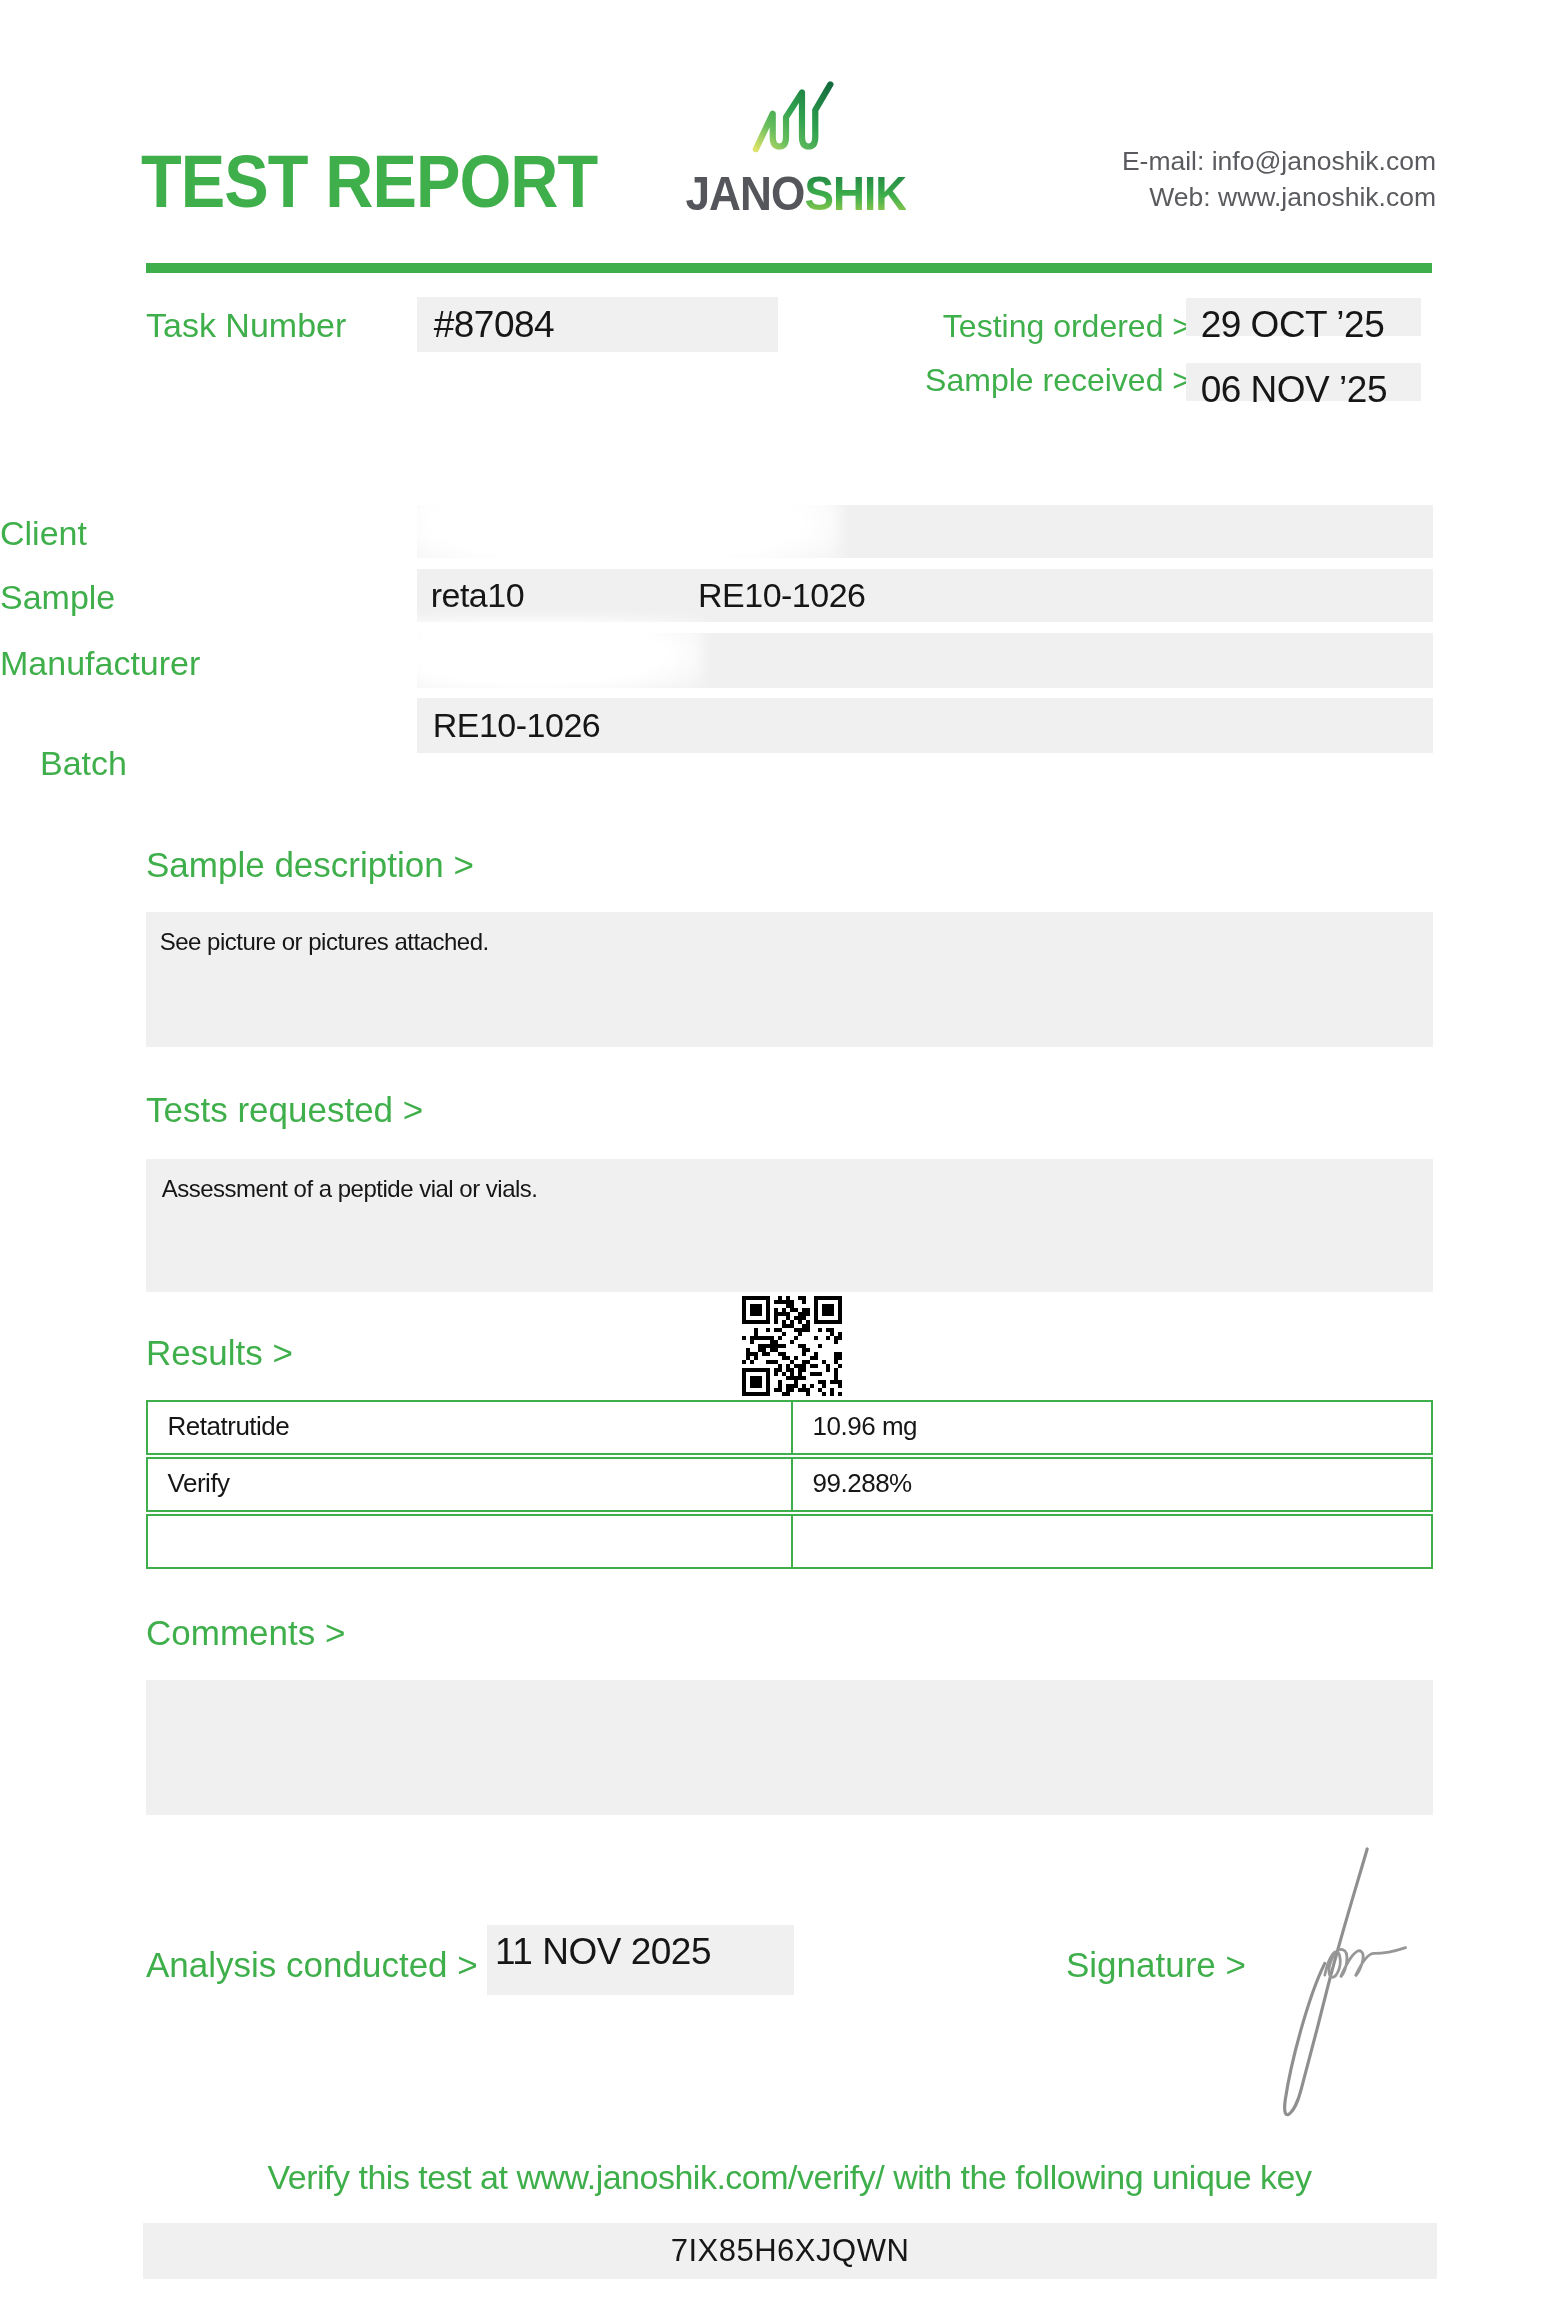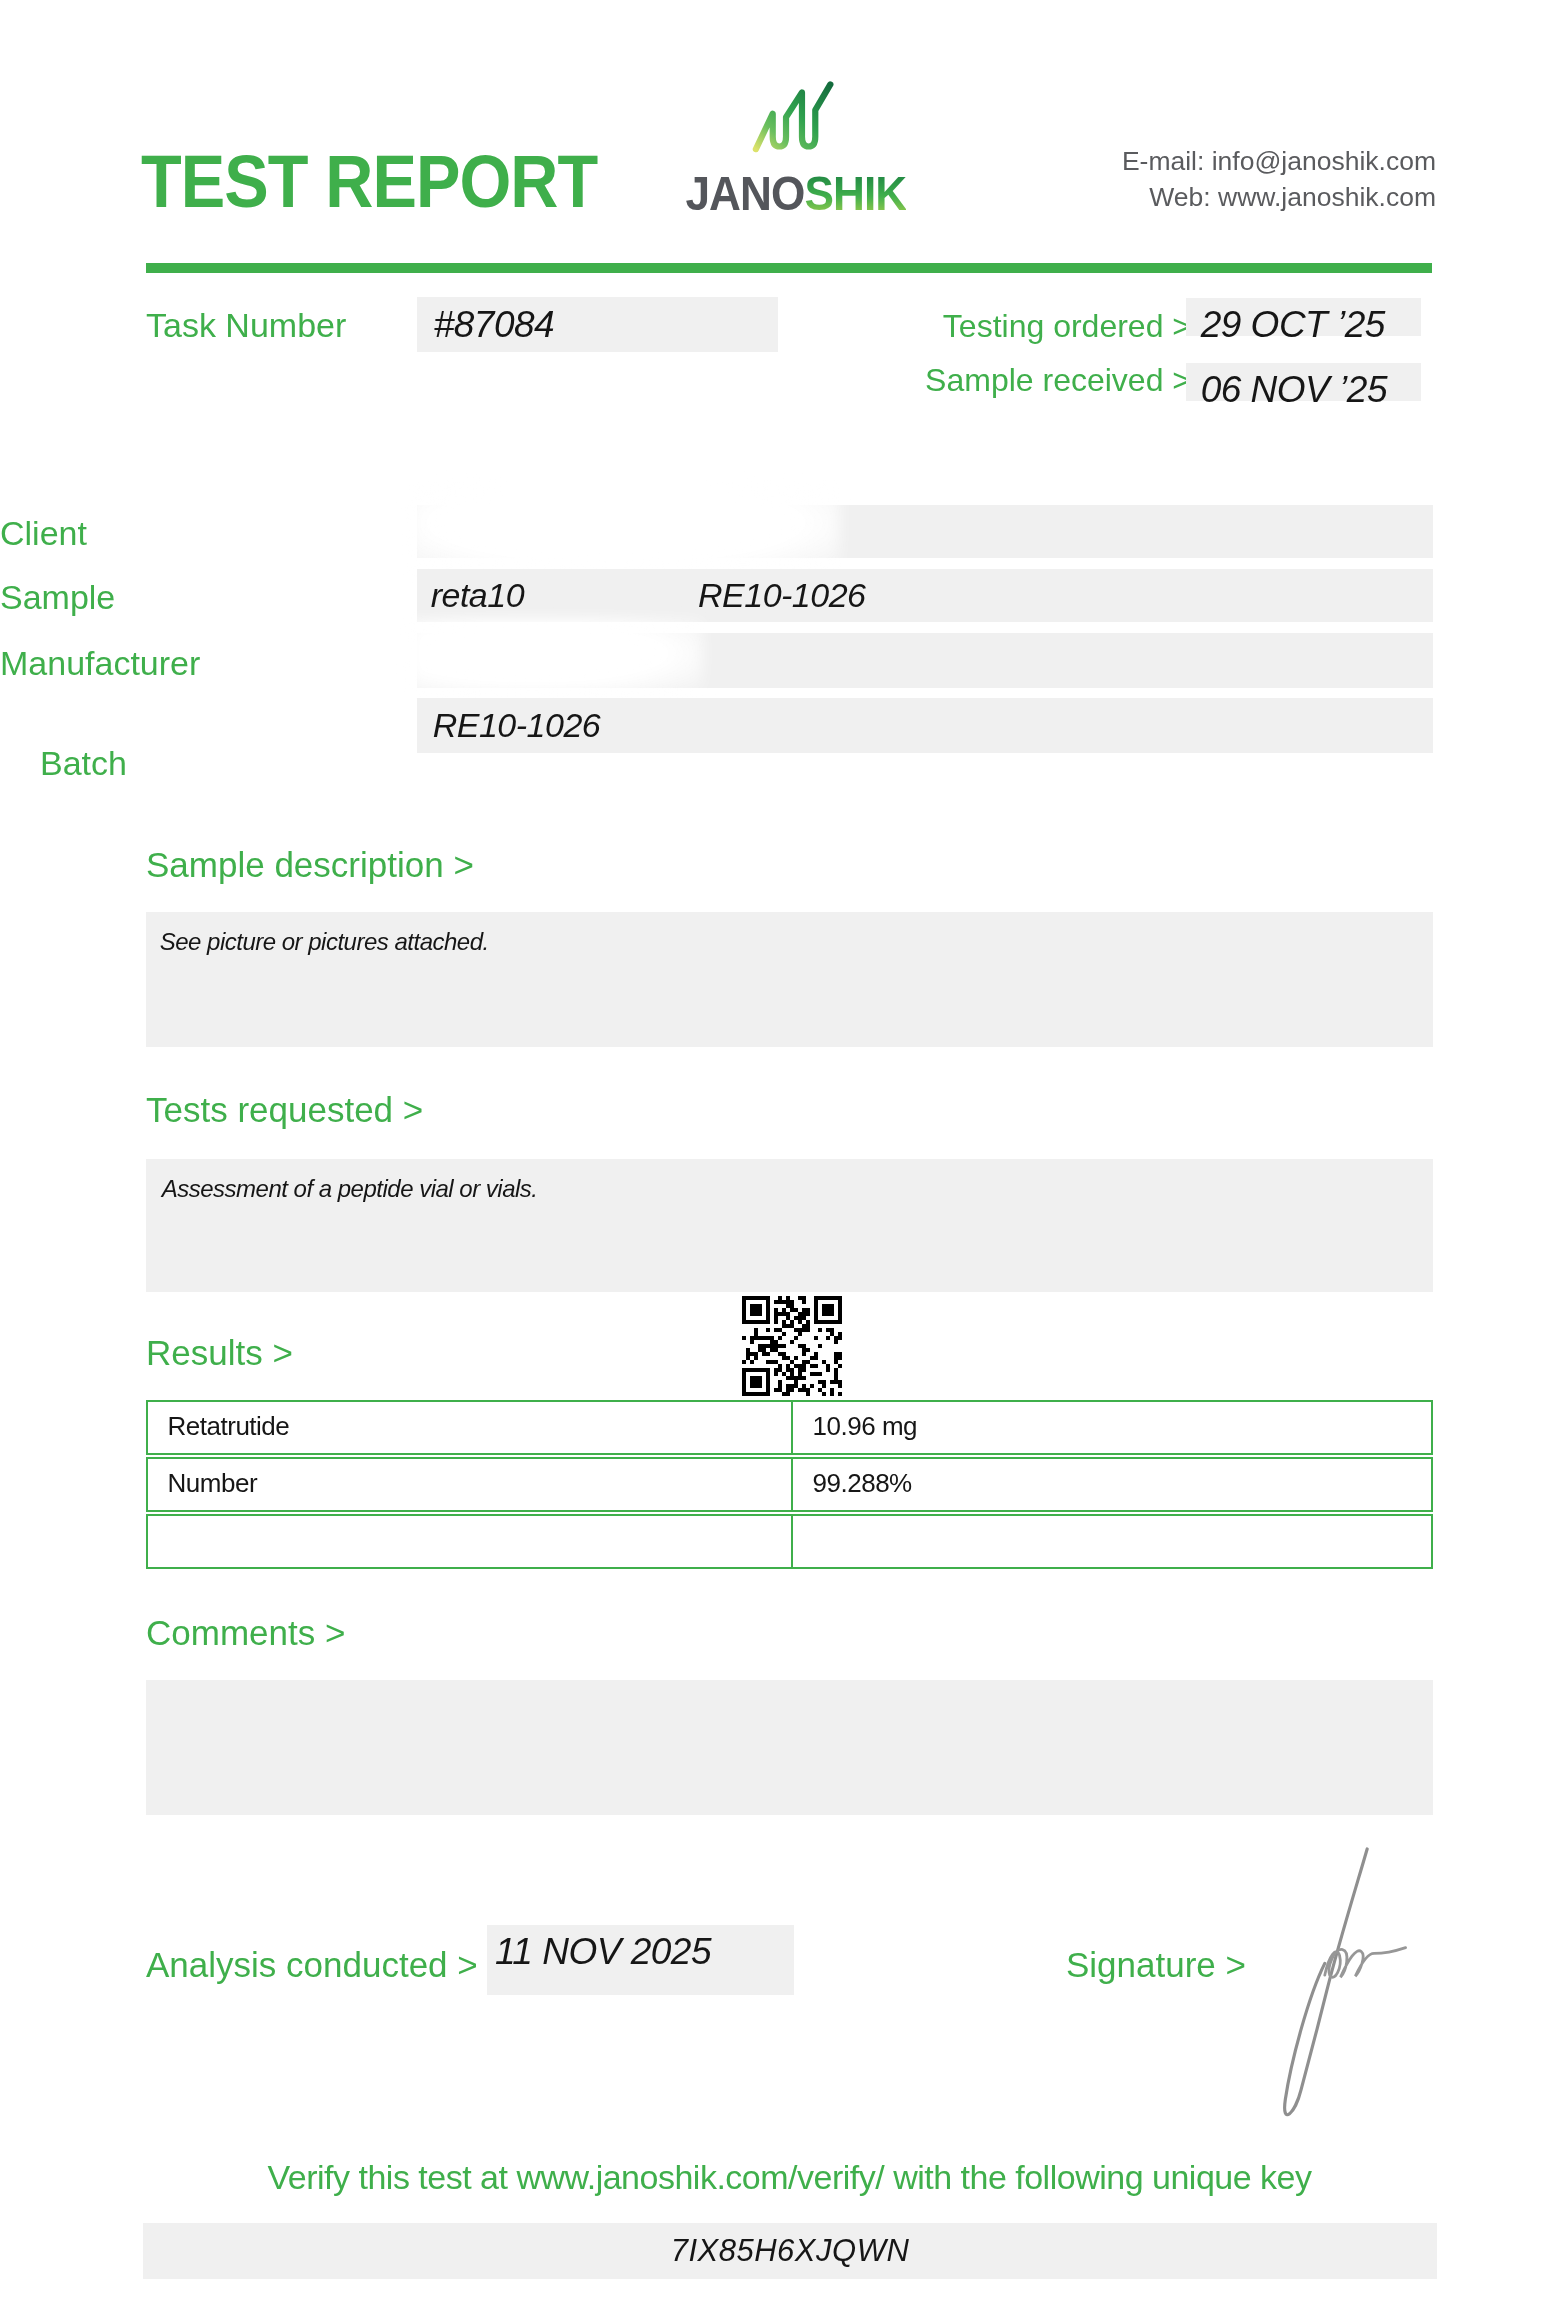--- a/index.html
+++ b/index.html
@@ -24,21 +24,21 @@
   .logo-text .jano{color:var(--logo-dark);}
   .logo-text .shik{background:linear-gradient(180deg,#177A42 0%,#3FAF4B 55%,#AFD24E 100%);
     -webkit-background-clip:text;background-clip:text;color:transparent;}
   .contact{position:absolute;right:132px;top:143px;text-align:right;font-size:26.5px;
     line-height:36px;color:var(--contact-gray);}
   .rule{position:absolute;left:146px;top:263px;width:1286px;height:9.8px;background:var(--accent-green);}
 
   
   .glabel{position:absolute;color:var(--accent-green);font-size:34px;white-space:nowrap;}
   .gheading{position:absolute;color:var(--accent-green);font-size:35px;white-space:nowrap;}
-  .vbox{position:absolute;background:var(--box-gray);font-style:italic;}
+  .vbox{position:absolute;background:var(--box-gray);}
   .vtext{font-size:37px;color:var(--text-dark);letter-spacing:-0.5px;white-space:nowrap;}
 
   
   .task-label{left:146px;top:306px;}
   .task-box{left:417px;top:297px;width:361px;height:55px;line-height:55px;padding-left:16.7px;}
   .right-label{position:absolute;left:863px;width:328px;text-align:right;color:var(--accent-green);
     font-size:32px;white-space:nowrap;}
   .ordered-label{top:308px;}
   .received-label{top:362px;}
   .date-box{left:1186px;width:235px;height:38px;line-height:53px;padding-left:14.7px;}
@@ -363,21 +363,21 @@
         <rect x="24" y="24" width="1" height="1" fill="#000"></rect>
       </svg>
   </div>
 
   <div class="results-table">
     <div class="result-row">
       <div class="cell analyte">Retatrutide</div>
       <div class="cell result">10.96 mg</div>
     </div>
     <div class="result-row">
-      <div class="cell analyte">Number</div>
+      <div class="cell analyte">Verify</div>
       <div class="cell result">99.288%</div>
     </div>
     <div class="result-row">
       <div class="cell analyte"></div>
       <div class="cell result"></div>
     </div>
   </div>
 
   <div class="gheading comments-heading">Comments &gt;</div>
   <div class="vbox comments-box">

